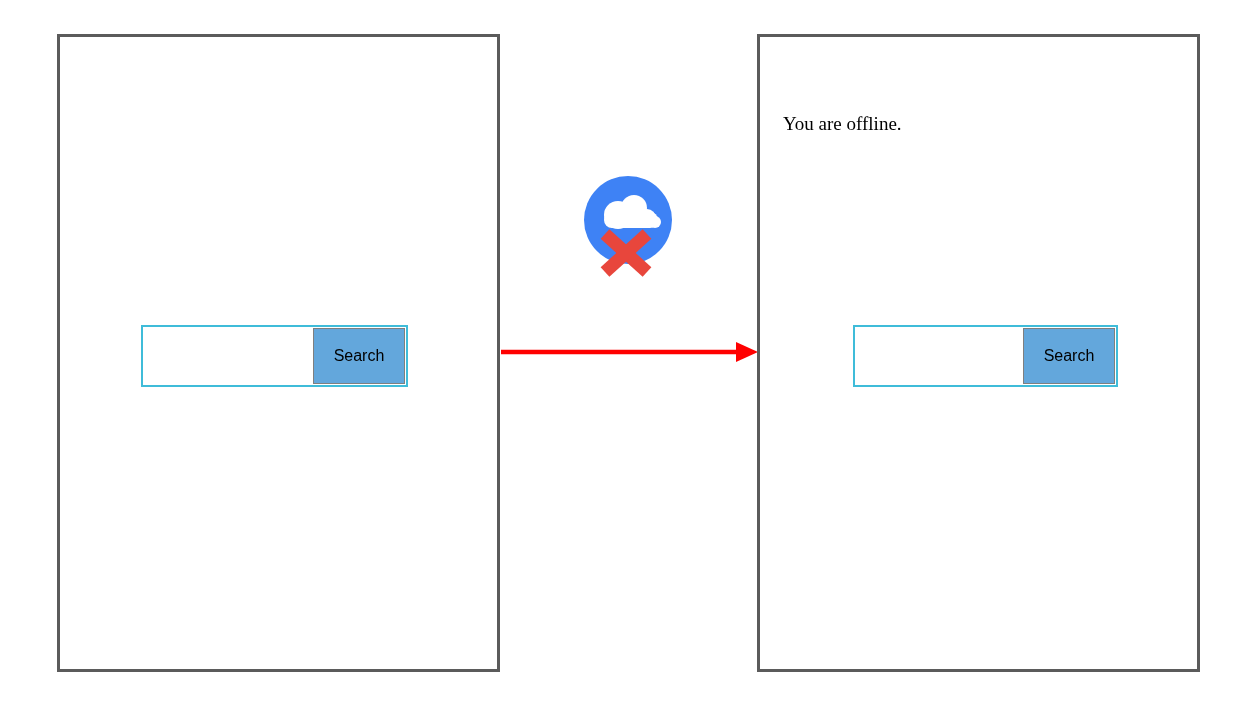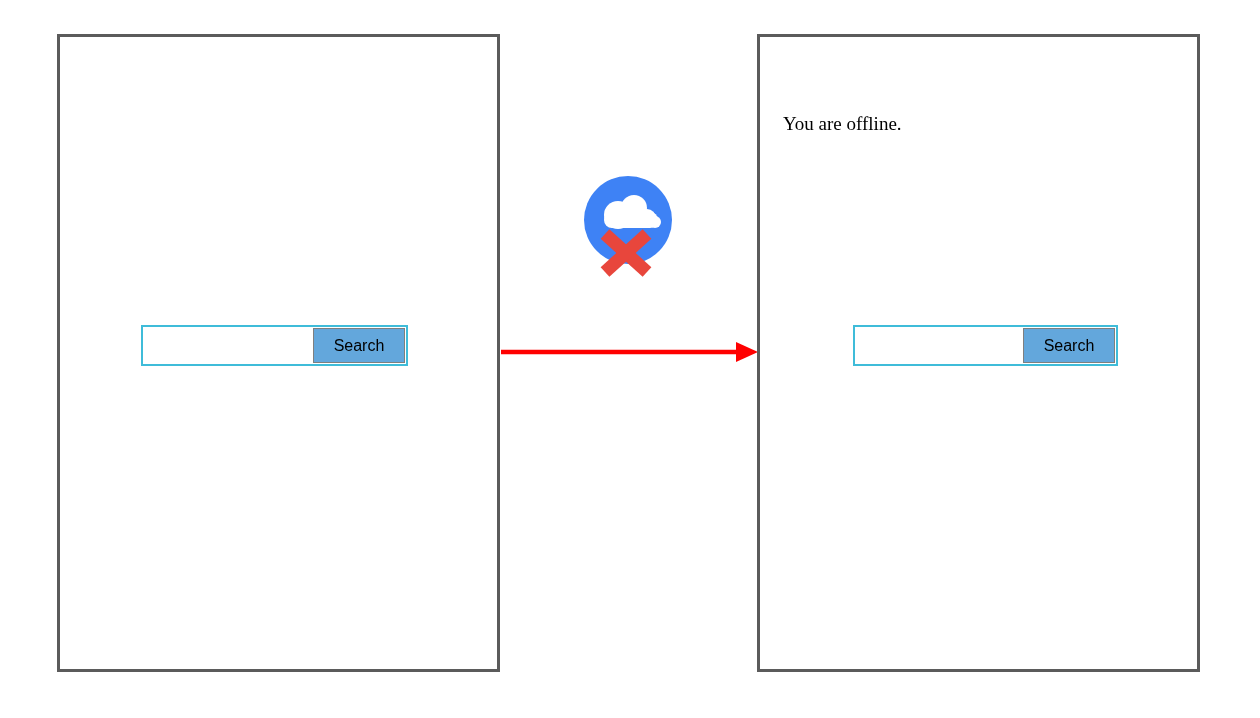--- a/index.html
+++ b/index.html
@@ -41,21 +41,21 @@
   .offline-text a {
     color: #0000ee;
     text-decoration: underline;
     cursor: pointer;
   }
 
   
   .search-widget {
     position: absolute;
     top: 288px;
-    height: 41px;
+    height: 62px;
     border: 2px solid #3fbcd9;
     background: #ffffff;
     box-sizing: border-box;
     display: flex;
     align-items: stretch;
     padding: 1px;
   }
   .search-widget-left  { left: 81px; width: 267px; }
   .search-widget-right { left: 93px; width: 265px; }
   .search-input {

